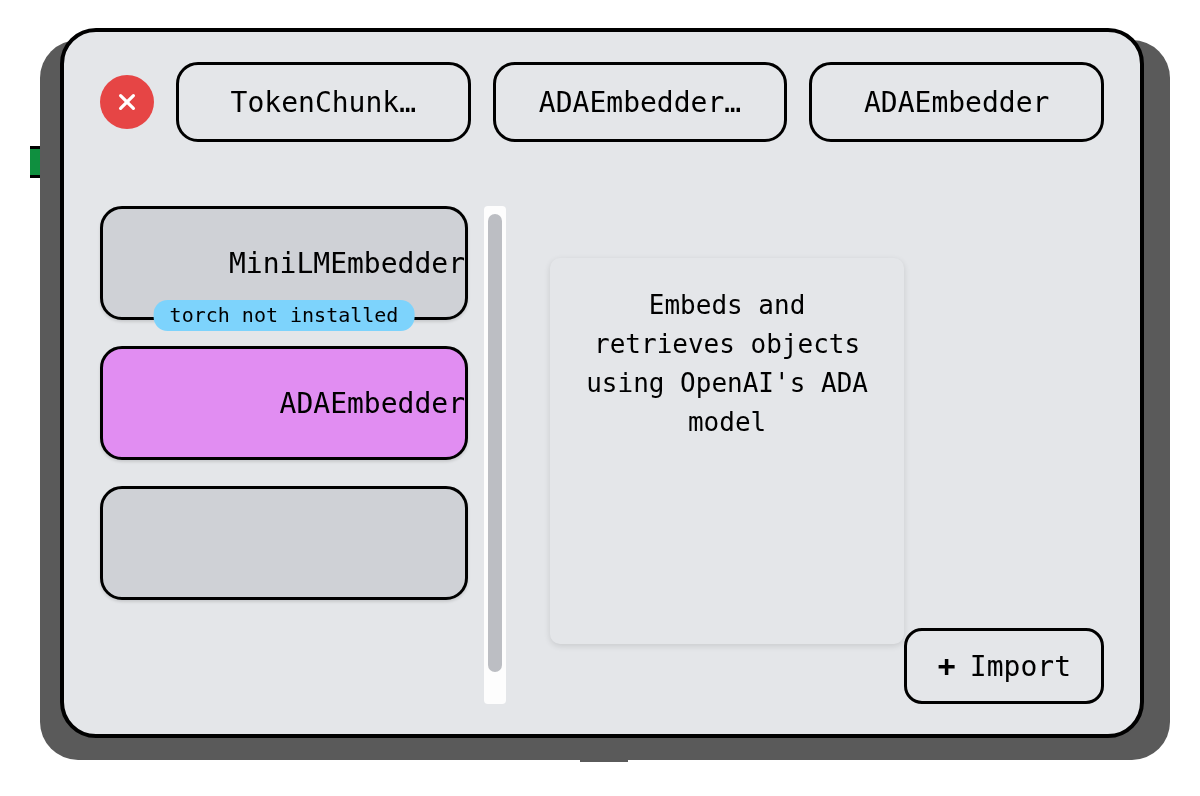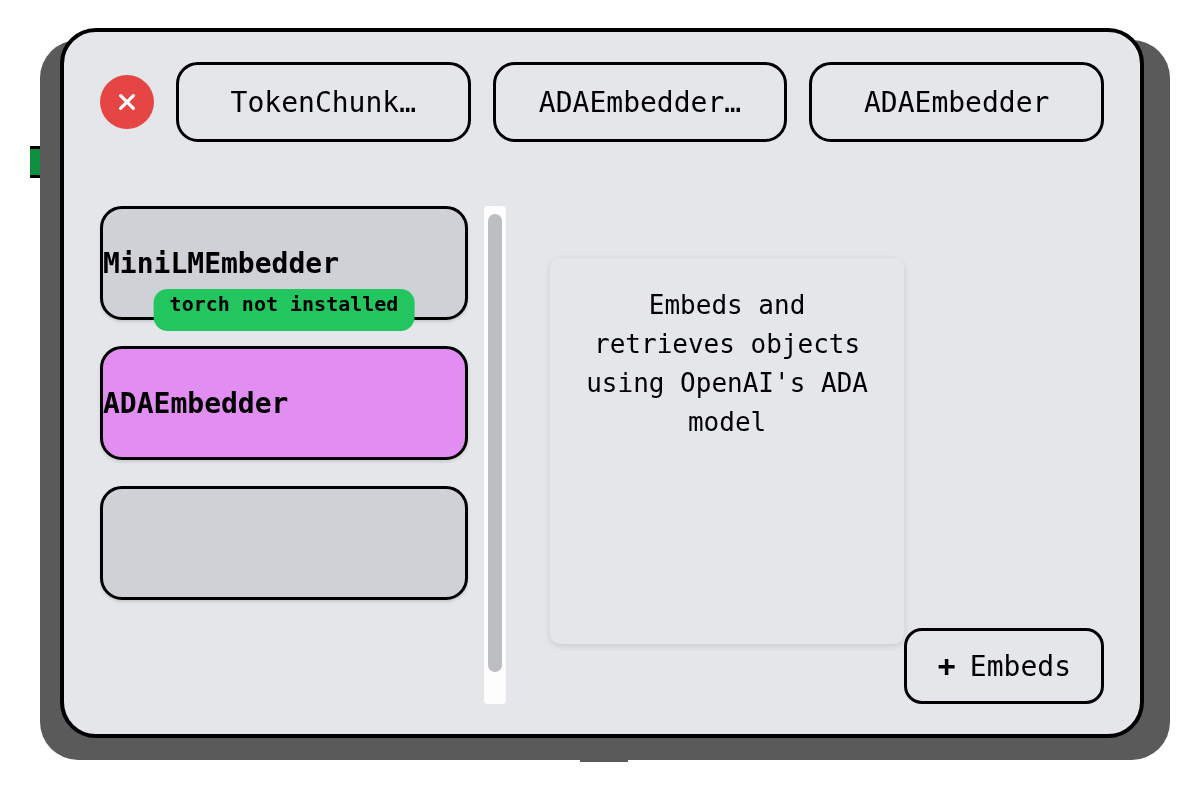--- a/index.html
+++ b/index.html
@@ -77,37 +77,37 @@
       padding-top: 8px;
     }
     .embedder-card {
       position: relative;
       background: #cfd1d6;
       border: 3.5px solid #000;
       border-radius: 22px;
       height: 114px;
       display: flex;
       align-items: center;
-      justify-content: flex-start;
+      justify-content: flex-end;
       font-size: 28px;
-      font-weight: 700;
+      font-weight: 400;
       cursor: pointer;
       box-shadow: 0 2px 3px rgba(0,0,0,0.12);
     }
     .embedder-card.selected {
       background: #e18df2;
     }
     .badge {
       position: absolute;
       bottom: -14px;
       left: 50%;
       transform: translateX(-50%);
-      background: #22c55e;
+      background: #7dd3fc;
       border-radius: 14px;
-      padding: 3px 16px 15px;
+      padding: 3px 16px 4px;
       font-size: 20px;
       white-space: nowrap;
     }
     .scroll-track {
       width: 22px;
       background: #fdfdfd;
       border-radius: 4px;
       position: relative;
       margin-top: 8px;
       margin-bottom: 0;
@@ -216,18 +216,18 @@
     <div class="scroll-track">
       <div class="scroll-thumb"></div>
     </div>
 
     <div class="right-col">
       <div class="desc-box">
         <span>Embeds and retrieves objects using OpenAI's ADA model</span>
       </div>
       <button class="import-btn">
         <span class="plus-icon">+</span>
-        <span>Embeds</span>
+        <span>Import</span>
       </button>
     </div>
 
   </div>
 </div>
 
 </body></html>

